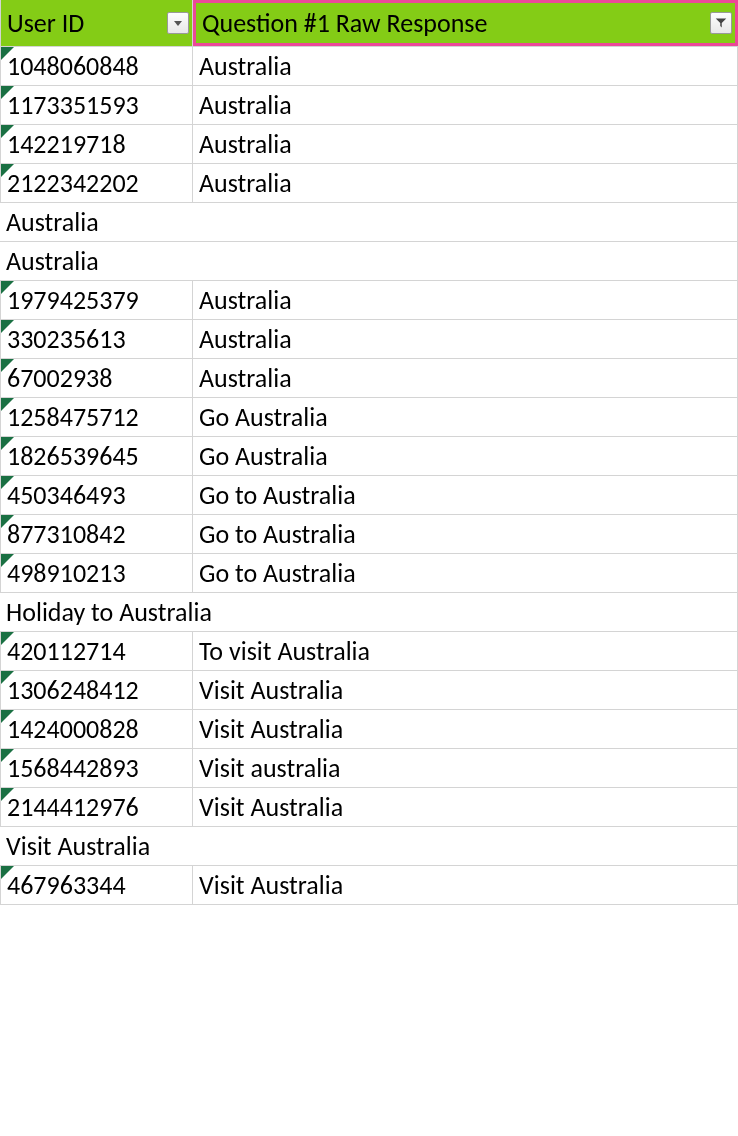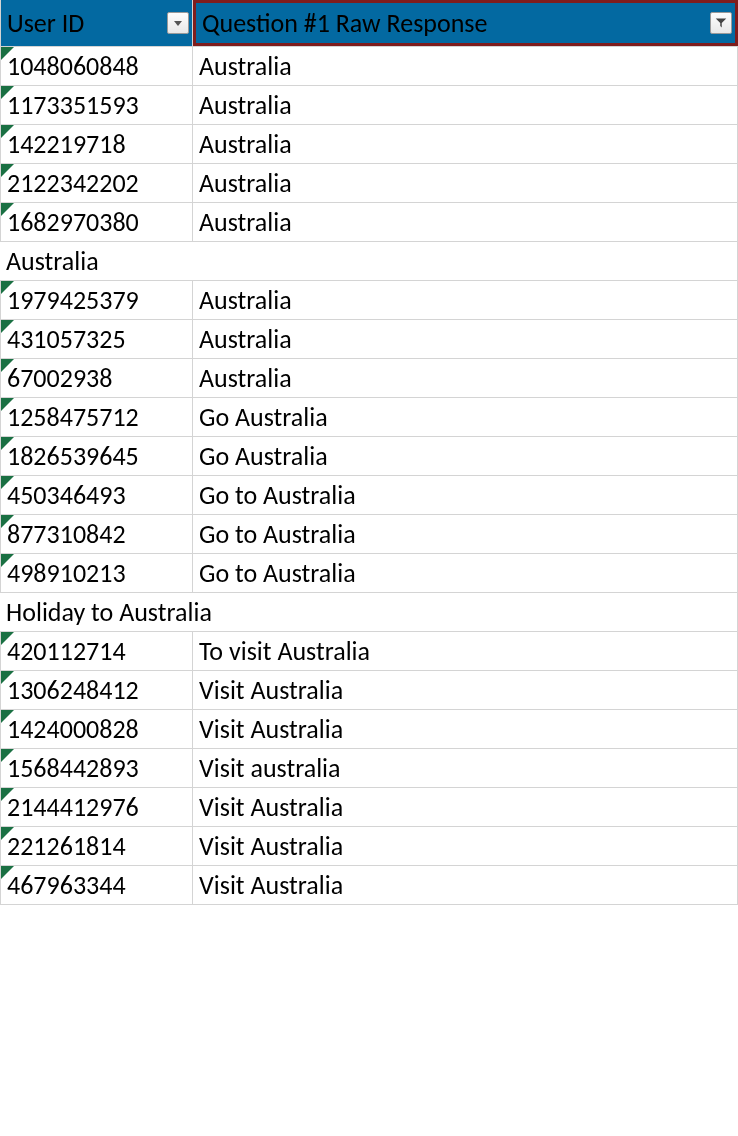--- a/index.html
+++ b/index.html
@@ -35,25 +35,25 @@
     }
     .col-a {
       width: 193px;
       flex-shrink: 0;
       border-left: 1px solid #d4d4d4;
     }
     .col-b {
       flex: 1;
     }
     .header-row .cell {
-      background: #0369a1;
+      background: #84cc16;
       font-weight: normal;
     }
     .header-row .col-b {
-      border: 3px solid #7f1d1d;
+      border: 3px solid #ec4899;
       padding-right: 28px;
     }
     .green-triangle::before {
       content: "";
       position: absolute;
       top: 0;
       left: 0;
       width: 0;
       height: 0;
       border-top: 13px solid #1a7043;
@@ -152,43 +152,40 @@
       </div>
       <div class="row">
         <div class="cell col-a green-triangle">
           <span>2122342202</span>
         </div>
         <div class="cell col-b">
           <span>Australia</span>
         </div>
       </div>
       <div class="row">
-        <div class="cell col-a green-triangle">
-          <span>1682970380</span>
-        </div>
         <div class="cell col-b">
           <span>Australia</span>
         </div>
       </div>
       <div class="row">
         <div class="cell col-b">
           <span>Australia</span>
         </div>
       </div>
       <div class="row">
         <div class="cell col-a green-triangle">
           <span>1979425379</span>
         </div>
         <div class="cell col-b">
           <span>Australia</span>
         </div>
       </div>
       <div class="row">
         <div class="cell col-a green-triangle">
-          <span>431057325</span>
+          <span>330235613</span>
         </div>
         <div class="cell col-b">
           <span>Australia</span>
         </div>
       </div>
       <div class="row">
         <div class="cell col-a green-triangle">
           <span>67002938</span>
         </div>
         <div class="cell col-b">
@@ -274,23 +271,20 @@
       </div>
       <div class="row">
         <div class="cell col-a green-triangle">
           <span>2144412976</span>
         </div>
         <div class="cell col-b">
           <span>Visit Australia</span>
         </div>
       </div>
       <div class="row">
-        <div class="cell col-a green-triangle">
-          <span>221261814</span>
-        </div>
         <div class="cell col-b">
           <span>Visit Australia</span>
         </div>
       </div>
       <div class="row">
         <div class="cell col-a green-triangle">
           <span>467963344</span>
         </div>
         <div class="cell col-b">
           <span>Visit Australia</span>

